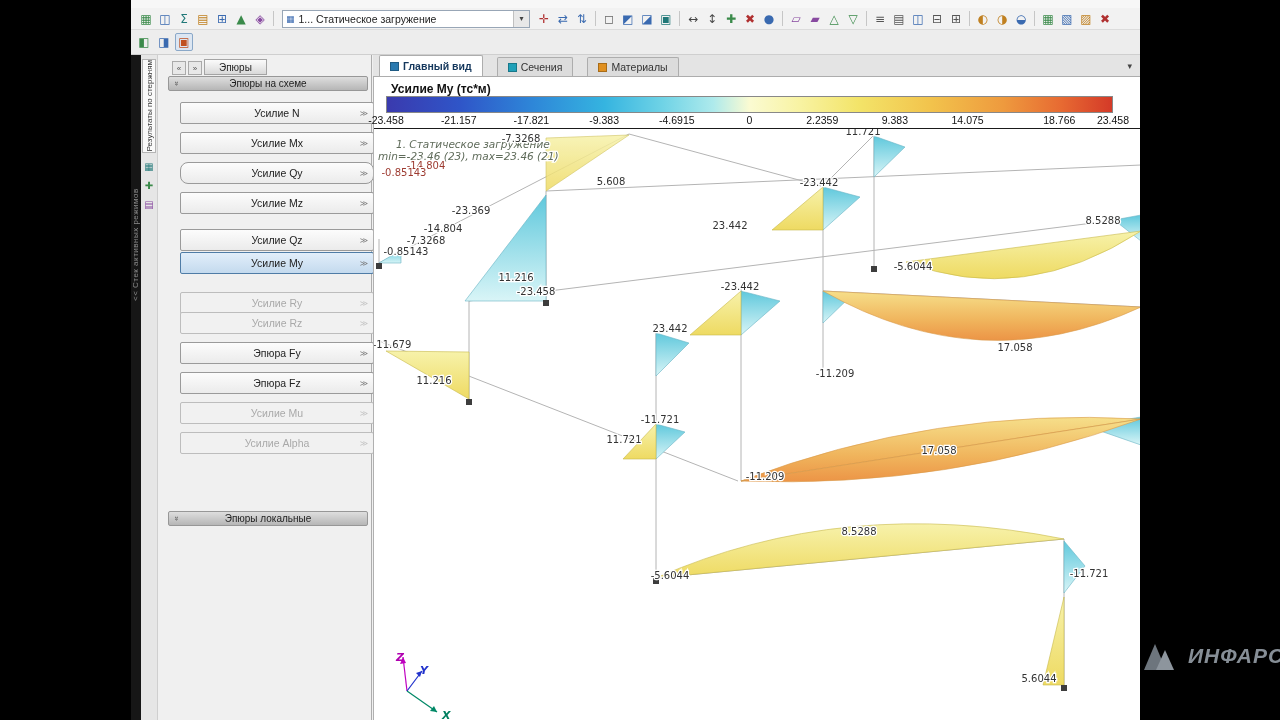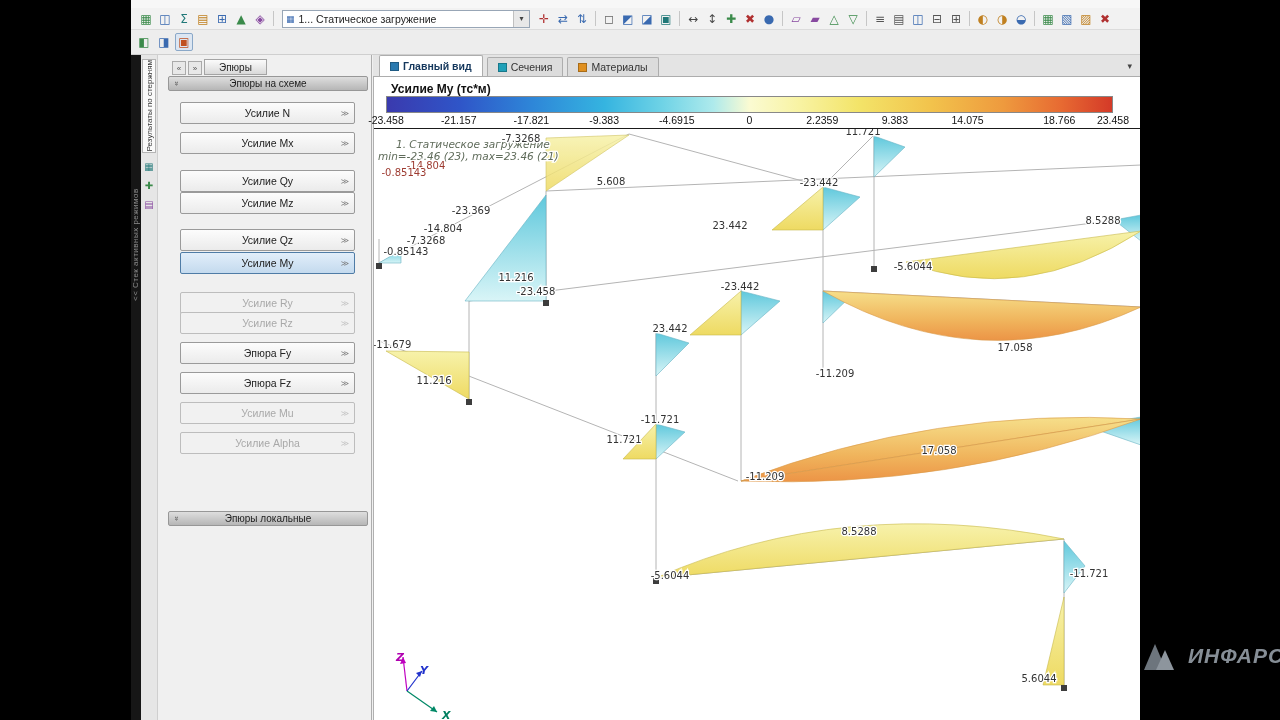--- a/index.html
+++ b/index.html
@@ -21,28 +21,28 @@
   .vtab{position:absolute;left:1px;top:4px;width:14px;height:94px;background:#fafafa;border:1px solid #b4b4b4;display:flex;align-items:center;justify-content:center;box-sizing:border-box;}
   .vtab span{writing-mode:vertical-rl;transform:rotate(180deg);font-size:8px;color:#333;white-space:nowrap;}
   .rail-icons{position:absolute;left:1px;top:104px;display:flex;flex-direction:column;gap:5px;}
   .rail-icons .icon{width:14px;height:14px;font-size:10px;}
   .panel{position:absolute;left:27px;top:55px;width:214px;height:665px;background:#f0f0f0;border-right:1px solid #adadad;box-sizing:border-box;}
   .pane-head{position:absolute;left:14px;top:2px;height:18px;display:flex;align-items:flex-end;gap:2px;}
   .mini-btn{width:14px;height:14px;border:1px solid #aaa;background:#e8e8e8;font-size:8px;display:flex;align-items:center;justify-content:center;color:#555;box-sizing:border-box;}
   .pane-tab{height:16px;padding:0 14px;background:linear-gradient(#fbfbfb,#d9d9d9);border:1px solid #a4a4a4;font-size:10px;display:flex;align-items:center;color:#222;box-sizing:border-box;}
   .section{position:absolute;left:10px;width:200px;height:15px;background:linear-gradient(#dedede,#b6b6b6);border:1px solid #979797;border-radius:2px;display:flex;align-items:center;justify-content:center;font-size:10px;color:#1d1d1d;box-sizing:border-box;}
   .sec-chev{position:absolute;left:5px;font-size:8px;color:#444;transform:rotate(90deg);}
-  .fbtn{position:absolute;left:22px;width:175px;height:22px;background:linear-gradient(#fcfcfc,#ebebeb);border:1px solid #9a9a9a;border-radius:2px;font-size:10.5px;display:flex;align-items:center;justify-content:center;color:#222;box-sizing:border-box;}
+  .fbtn{position:absolute;left:22px;width:194px;height:22px;background:linear-gradient(#fcfcfc,#ebebeb);border:1px solid #9a9a9a;border-radius:2px;font-size:10.5px;display:flex;align-items:center;justify-content:center;color:#222;box-sizing:border-box;}
   .fbtn .chev{position:absolute;right:5px;font-size:8px;color:#777;}
   .fbtn.active{background:linear-gradient(#e2eefa,#c4daee);border:1px solid #4f7ca6;}
   .fbtn.disabled{color:#a9a9a9;background:#f1f1f1;border-color:#bdbdbd;}
   .fbtn.disabled .chev{color:#c2c2c2;}
   .main{position:absolute;left:242px;top:55px;width:767px;height:665px;}
   .tabbar{position:absolute;left:0;top:0;width:100%;height:22px;background:#e4e4e4;border-bottom:1px solid #adadad;display:flex;align-items:flex-end;padding-left:6px;box-sizing:border-box;}
-  .tab{height:19px;display:flex;align-items:center;gap:4px;padding:0 10px;font-size:10.5px;border:1px solid #adadad;border-bottom:none;background:#dcdcdc;color:#333;margin-right:4px;border-radius:2px 2px 0 0;box-sizing:border-box;}
+  .tab{height:19px;display:flex;align-items:center;gap:4px;padding:0 10px;font-size:10.5px;border:1px solid #adadad;border-bottom:none;background:#dcdcdc;color:#333;margin-right:14px;border-radius:2px 2px 0 0;box-sizing:border-box;}
   .tab.active{background:#fff;font-weight:bold;color:#14375c;height:21px;}
   .tab-ico{width:9px;height:9px;border:1px solid rgba(0,0,0,.25);box-sizing:border-box;}
   .tab-overflow{margin-left:auto;margin-right:8px;font-size:9px;color:#444;align-self:center;}
   .content{position:absolute;left:0;top:22px;width:767px;height:643px;background:#fff;border-left:1px solid #b0b0b0;box-sizing:border-box;}
   .fig-title{position:absolute;left:17px;top:5px;font-size:12px;font-weight:bold;color:#111;}
   .scalebar{position:absolute;left:12px;top:19px;width:727px;height:17px;border:1px solid #888;box-sizing:border-box;}
   .ticks{position:absolute;left:12px;top:37px;width:727px;height:13px;font-size:10.5px;color:#111;}
   .tick{position:absolute;transform:translateX(-50%);white-space:nowrap;}
   .scale-rule{position:absolute;left:0;top:51px;width:767px;height:0;border-top:1px solid #1a1a1a;}
   svg.diagram{position:absolute;left:0;top:52px;}
@@ -151,21 +151,21 @@
       </div>
       <div id="force-buttons">
           <div class="fbtn normal" style="top: 47px;">
             <span>Усилие N</span>
             <span class="chev">≫</span>
           </div>
           <div class="fbtn normal" style="top: 77px;">
             <span>Усилие Mx</span>
             <span class="chev">≫</span>
           </div>
-          <div class="fbtn normal" style="top: 115px;">
+          <div class="fbtn normal" style="top: 107px; border-radius: 8px;">
             <span>Усилие Qy</span>
             <span class="chev">≫</span>
           </div>
           <div class="fbtn normal" style="top: 137px;">
             <span>Усилие Mz</span>
             <span class="chev">≫</span>
           </div>
           <div class="fbtn normal" style="top: 167px; margin-top: 7px;">
             <span>Усилие Qz</span>
             <span class="chev">≫</span>

